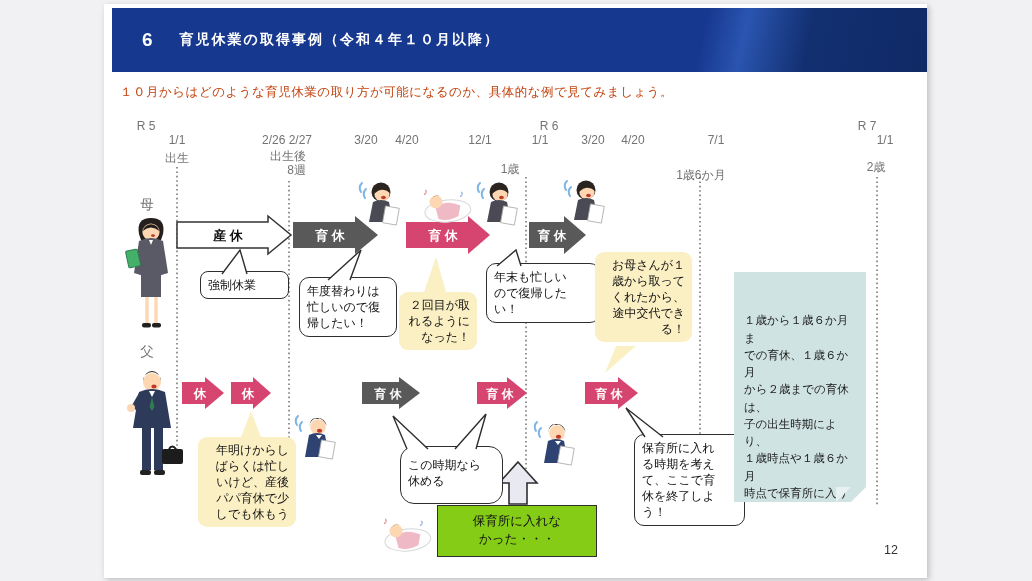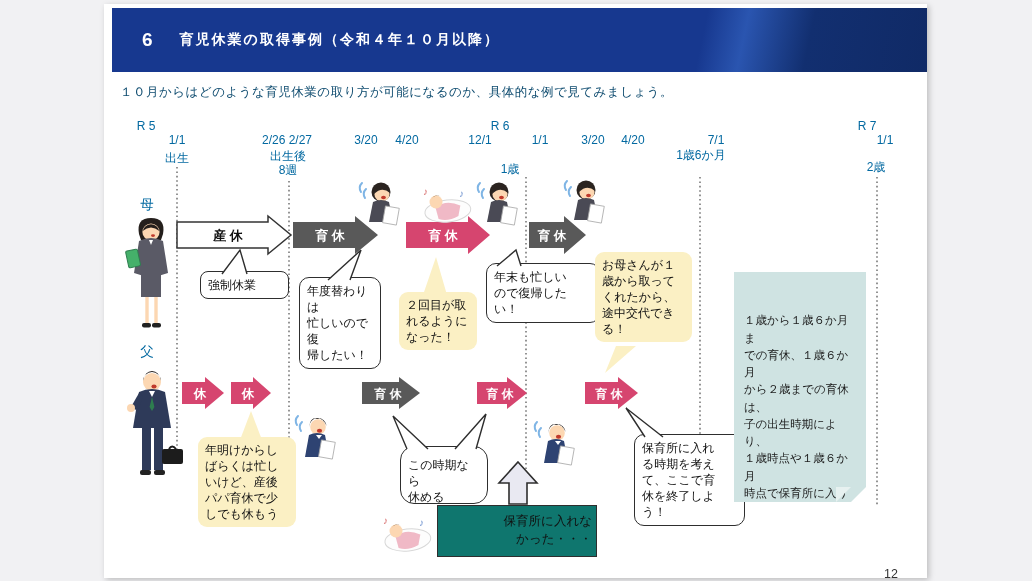--- a/index.html
+++ b/index.html
@@ -13,38 +13,38 @@
     position:absolute;left:104px;top:4px;width:823px;height:574px;
     background:#ffffff;box-shadow:2px 2px 6px rgba(0,0,0,.22);
   }
   .header-bar{
     position:absolute;left:112px;top:8px;width:815px;height:64px;
     background:linear-gradient(102deg,#17388f 0%,#17388f 72%,#2a55b0 77%,#122f70 85%,#102a66 100%);
     display:flex;align-items:center;color:#fff;font-weight:bold;
   }
   .header-num{font-size:19px;margin-left:30px;letter-spacing:1px;}
   .header-title{font-size:14px;letter-spacing:2px;margin-left:26px;}
-  .intro{position:absolute;left:120px;top:84px;font-size:12.5px;color:#0c4a6e;letter-spacing:.5px;}
+  .intro{position:absolute;left:120px;top:84px;font-size:12.5px;color:#c2410c;letter-spacing:.5px;}
   .tick,.era,.milestone,.rowlabel{
     position:absolute;transform:translateX(-50%);
-    font-size:12px;color:#0369a1;white-space:pre-line;text-align:center;line-height:1.2;
+    font-size:12px;color:#737373;white-space:pre-line;text-align:right;line-height:1.2;
   }
   .rowlabel{font-size:13.5px;}
-  .pagenum{position:absolute;left:884px;top:543px;font-size:12.5px;color:#333;margin-top:24px;}
+  .pagenum{position:absolute;left:884px;top:543px;font-size:12.5px;color:#333;}
   svg.layer{position:absolute;left:0;top:0;pointer-events:none;}
   .bubble{
     position:absolute;background:#fff;border:1.4px solid #2e2e2e;border-radius:10px;
     font-size:12px;line-height:1.34;padding:5px 7px;white-space:pre-line;
     box-sizing:border-box;color:#111;
   }
-  .bubble.yellow{background:#fbf0c4;border:none;border-radius:9px;}
+  .bubble.yellow{background:#fbf0c4;border:none;border-radius:9px;text-align:right;}
   .bubble.center{text-align:left;margin-left:7px;}
   .graybox{
-    position:absolute;background:#0f766e;border:1.7px solid #2e2e2e;
-    font-size:12.5px;line-height:1.45;white-space:pre-line;text-align:right;
+    position:absolute;background:#84cc16;border:1.7px solid #2e2e2e;
+    font-size:12.5px;line-height:1.45;white-space:pre-line;text-align:center;
     box-sizing:border-box;padding:6px 4px;color:#111;
   }
   .note{
     position:absolute;background:#cfe3e2;color:#1c1c1c;
     font-size:11.5px;line-height:1.5;padding:13px 10px;box-sizing:border-box;
     white-space:pre-line;
     clip-path:polygon(0 0,100% 0,100% calc(100% - 15px),calc(100% - 15px) 100%,0 100%);
   }
   .note .p2{margin-top:10px;}
   .note-fold{
@@ -63,33 +63,33 @@
 </div>
 
 <div class="intro">１０月からはどのような育児休業の取り方が可能になるのか、具体的な例で見てみましょう。</div>
 
 <span class="era" style="left:146px;top:119px">R 5</span>
 <span class="tick" style="left:177px;top:133px">1/1</span>
 <span class="tick" style="left:287px;top:133px">2/26 2/27</span>
 <span class="tick" style="left:366px;top:133px">3/20</span>
 <span class="tick" style="left:407px;top:133px">4/20</span>
 <span class="tick" style="left:480px;top:133px">12/1</span>
-<span class="era" style="left:500px;top:119px">R 6</span>
+<span class="era" style="left:549px;top:119px">R 6</span>
 <span class="tick" style="left:540px;top:133px">1/1</span>
 <span class="tick" style="left:593px;top:133px">3/20</span>
 <span class="tick" style="left:633px;top:133px">4/20</span>
 <span class="tick" style="left:716px;top:133px">7/1</span>
 <span class="era" style="left:867px;top:119px">R 7</span>
 <span class="tick" style="left:885px;top:133px">1/1</span>
 
 <span class="milestone" style="left:177px;top:151px">出生</span>
 <span class="milestone" style="left:288px;top:149px">出生後
 8週</span>
 <span class="milestone" style="left:510px;top:162px">1歳</span>
-<span class="milestone" style="left:701px;top:148px">1歳6か月</span>
+<span class="milestone" style="left:701px;top:168px">1歳6か月</span>
 <span class="milestone" style="left:876px;top:160px">2歳</span>
 
 <span class="rowlabel" style="left:147px;top:197px">母</span>
 <span class="rowlabel" style="left:147px;top:344px">父</span>
 
 <svg class="layer" width="1032" height="581" viewBox="0 0 1032 581">
   <defs>
     <g id="fw">
       <path d="M-15,-4 q-4,4 -1,9 M-19,-10 q-4,4 -1,9" stroke="#7fb5e5" stroke-width="2" fill="none" stroke-linecap="round"></path>
       <circle cx="0" cy="-1" r="9.5" fill="#2b2420"></circle>
@@ -201,40 +201,40 @@
   <use href="#fw" x="0" y="0" transform="translate(381,193)"></use>
   <use href="#fw" transform="translate(499,193)"></use>
   <use href="#fw" transform="translate(586,191)"></use>
   <use href="#fm" transform="translate(317,426)"></use>
   <use href="#fm" transform="translate(556,432)"></use>
   <use href="#baby" transform="translate(447,203)"></use>
   <use href="#baby" transform="translate(407,532)"></use>
 </svg>
 
 <div class="bubble center" style="left:193px;top:271px;width:89px;border-radius:8px">強制休業</div>
-<div class="bubble" style="left:299px;top:277px;width:82px">年度替わりは
+<div class="bubble" style="left:299px;top:277px;width:98px">年度替わりは
 忙しいので復
 帰したい！</div>
 <div class="bubble yellow" style="left:399px;top:292px;width:78px">２回目が取
 れるように
 なった！</div>
 <div class="bubble" style="left:486px;top:263px;width:114px">年末も忙しい
 ので復帰した
 い！</div>
 <div class="bubble yellow" style="left:595px;top:252px;width:97px">お母さんが１
 歳から取って
 くれたから、
 途中交代でき
 る！</div>
 <div class="bubble yellow" style="left:198px;top:437px;width:98px">年明けからし
 ばらくは忙し
 いけど、産後
 パパ育休で少
 しでも休もう</div>
-<div class="bubble center" style="left:393px;top:446px;width:88px;height:58px;border-radius:14px;padding-top:10px">この時期なら
+<div class="bubble center" style="left:393px;top:446px;width:103px;height:58px;border-radius:14px;padding-top:10px">この時期なら
 休める</div>
 <div class="bubble" style="left:634px;top:434px;width:111px">保育所に入れ
 る時期を考え
 て、ここで育
 休を終了しよ
 う！</div>
 <div class="graybox" style="left:437px;top:505px;width:160px;height:52px">保育所に入れな
 かった・・・</div>
 
 <div class="note" style="left:734px;top:272px;width:132px;height:230px">

